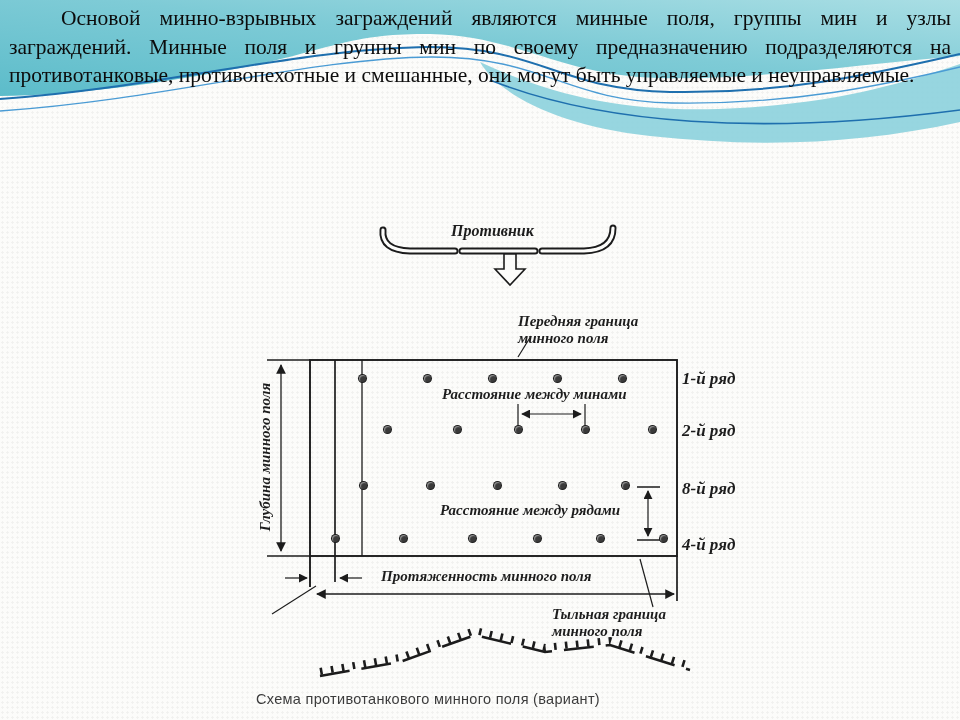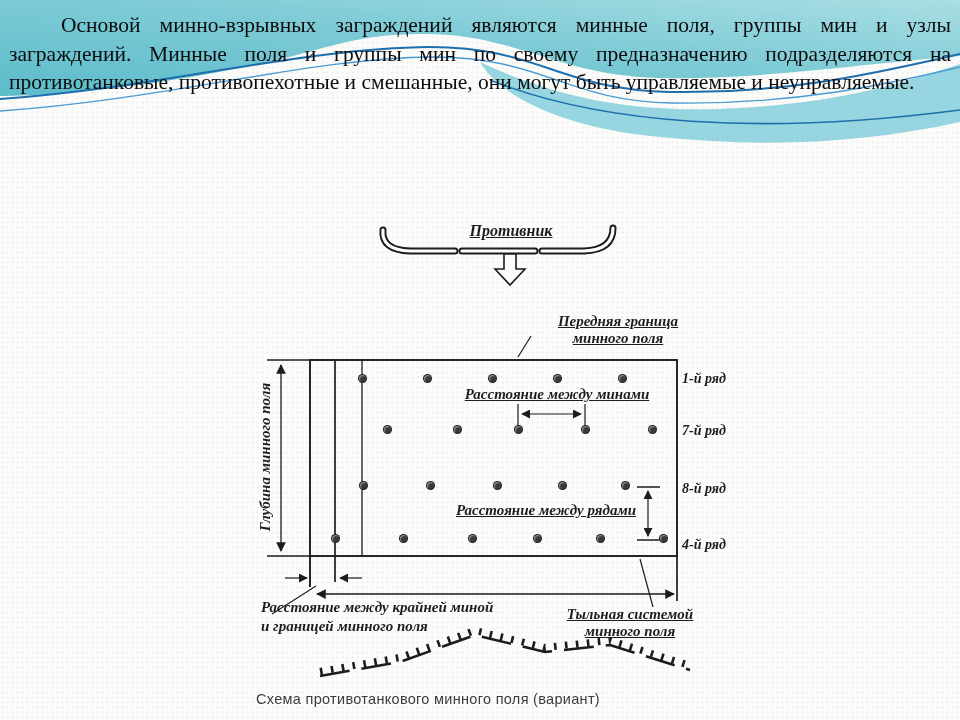--- a/index.html
+++ b/index.html
@@ -6,32 +6,32 @@
   body{
     width:960px;height:720px;position:relative;overflow:hidden;
     background-color:#fcfcfa;
     background-image:radial-gradient(rgba(110,110,110,0.07) 1px, transparent 1.2px);
     background-size:5px 5px;
     font-family:"Liberation Serif", serif;
   }
   .wave{position:absolute;top:0;left:0;width:960px;height:170px;pointer-events:none;}
   .text-block{
     position:absolute;top:4px;left:9px;right:9px;
-    color:#0c0c0c;font-size:21.5px;line-height:28.6px;text-align:justify;margin-top:7px;
+    color:#0c0c0c;font-size:21.5px;line-height:28.6px;text-align:justify;
   }
   .text-block p{margin:0;text-indent:52px;}
   .diagram{position:absolute;left:256px;top:224px;width:468px;height:468px;}
   .diagram svg{position:absolute;left:0;top:0;}
   .hw{
     position:absolute;font-family:"Liberation Serif", serif;font-style:italic;
     font-weight:bold;color:#1d1d1d;white-space:nowrap;font-size:15px;line-height:17px;
   }
-  .hw.center{text-align:center;white-space:normal;text-decoration:underline;}
+  .hw.center{white-space:normal;}
   .hw.enemy{font-size:16px;}
-  .hw.rowlbl{font-size:14px;font-style:italic;}
+  .hw.rowlbl{font-size:17px;font-style:italic;}
   .hw.depth{
     width:196px;height:18px;left:-88px;top:224px;text-align:center;
     transform:rotate(-90deg);font-size:15px;
   }
   .mine{
     position:absolute;width:7px;height:7px;border-radius:50%;
     background:#3a3a3a;
     box-shadow:inset 1px 1px 1px rgba(255,255,255,0.45), 0 0 0 1px #1c1c1c;
   }
   .caption{
@@ -118,34 +118,31 @@
   <div class="hw enemy center" style="left:195px;top:-2px;width:120px;">Противник</div>
 
   <div class="hw center" style="left:262px;top:89px;width:200px;">
     <span>Передняя граница</span><br>
     <span>минного поля</span>
   </div>
 
   <div class="hw depth">Глубина минного поля</div>
 
   <div class="hw rowlbl" style="left:426px;top:146px;">1-й ряд</div>
-  <div class="hw rowlbl" style="left:426px;top:198px;">7-й ряд</div>
+  <div class="hw rowlbl" style="left:426px;top:198px;">2-й ряд</div>
   <div class="hw rowlbl" style="left:426px;top:256px;">8-й ряд</div>
   <div class="hw rowlbl" style="left:426px;top:312px;">4-й ряд</div>
 
   <div class="hw center" style="left:184px;top:278px;width:212px;">Расстояние между рядами</div>
   <div class="hw center" style="left:186px;top:162px;width:230px;">Расстояние между минами</div>
+  <div class="hw center" style="left:125px;top:344px;width:252px;">Протяженность минного поля</div>
 
-  <div class="hw" style="left:5px;top:374px;line-height:19px;">
-    <span>Расстояние между крайней миной</span><br>
-    <span>и границей минного поля</span>
-  </div>
 
   <div class="hw center" style="left:296px;top:382px;width:156px;">
-    <span>Тыльная системой</span><br>
+    <span>Тыльная граница</span><br>
     <span>минного поля</span>
   </div>
 
   <div id="mine-layer">
       <div class="mine" style="left: 102.5px; top: 150.5px;"></div>
       <div class="mine" style="left: 167.5px; top: 150.5px;"></div>
       <div class="mine" style="left: 232.5px; top: 150.5px;"></div>
       <div class="mine" style="left: 297.5px; top: 150.5px;"></div>
       <div class="mine" style="left: 362.5px; top: 150.5px;"></div>
       <div class="mine" style="left: 127.5px; top: 201.5px;"></div>

